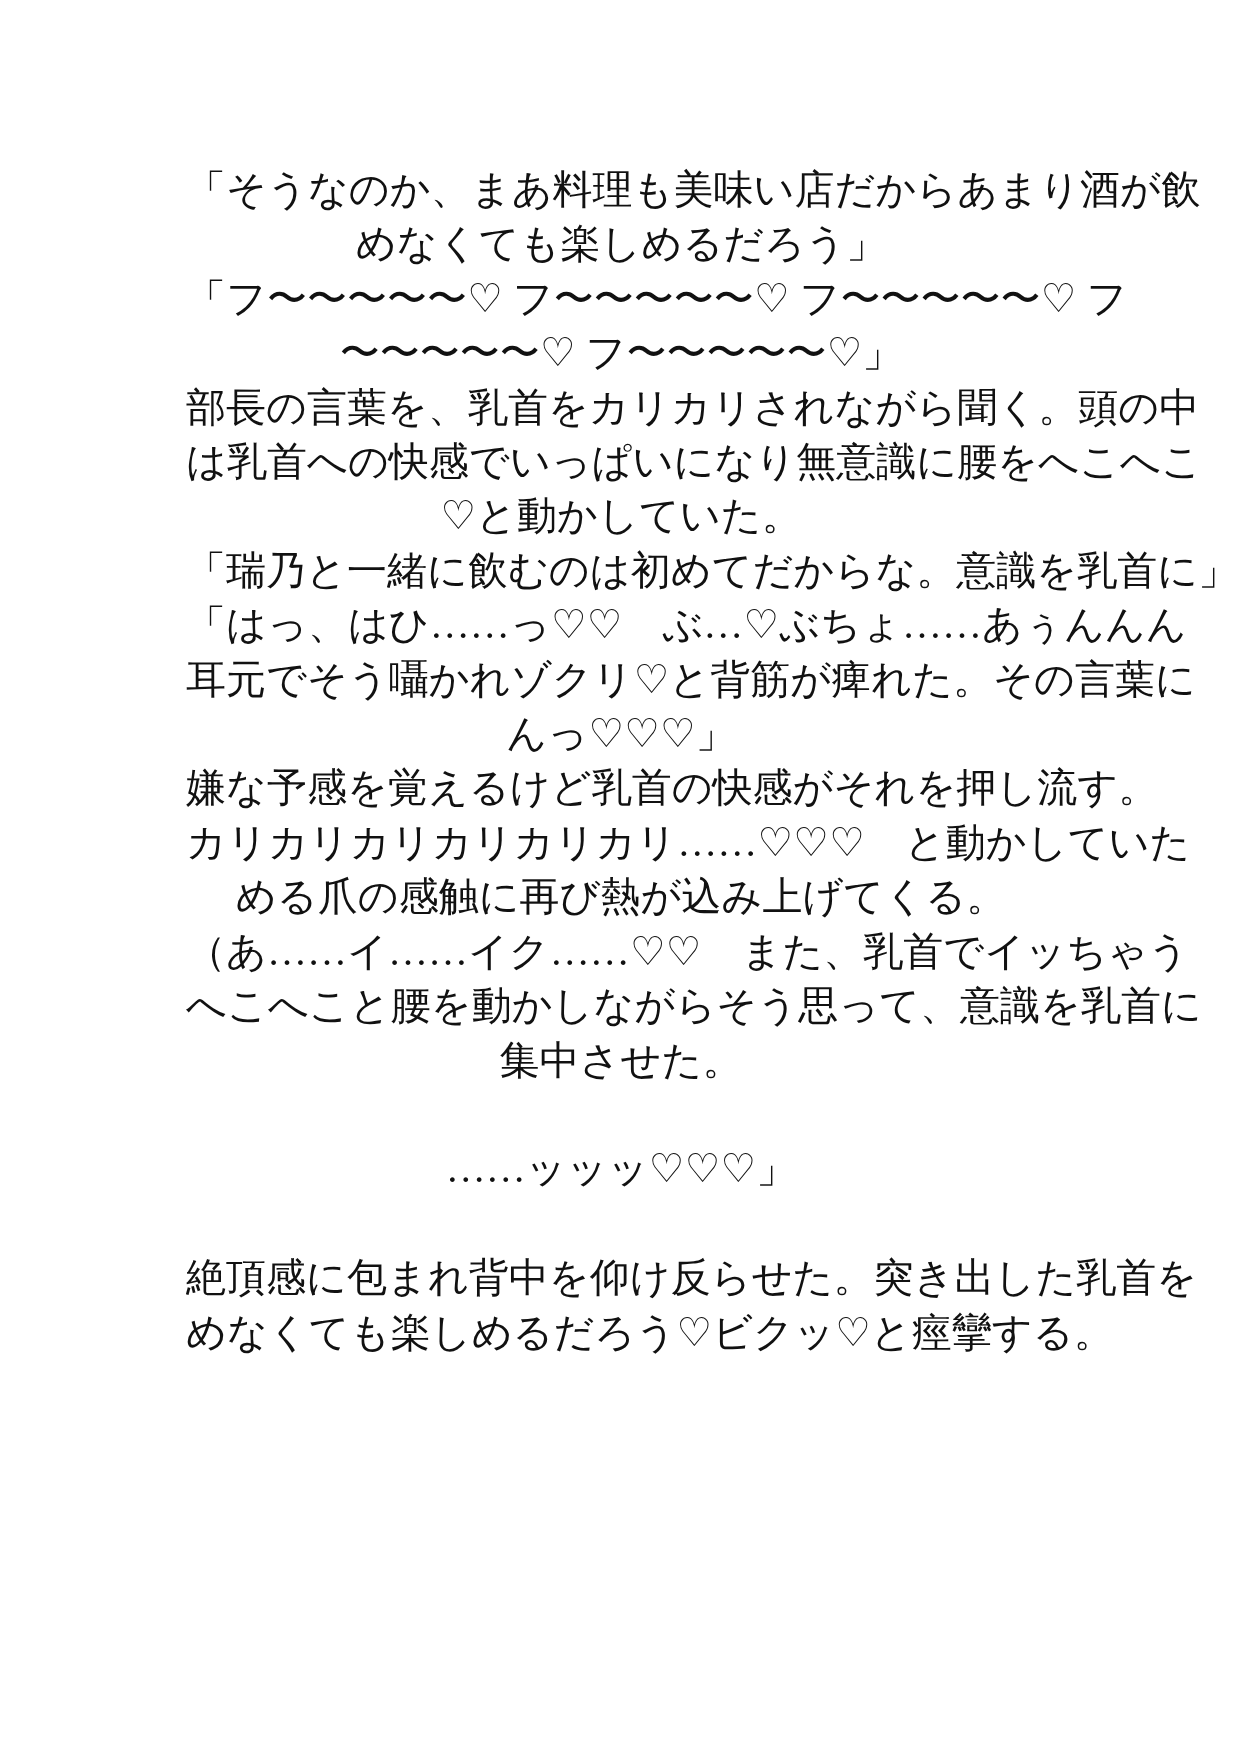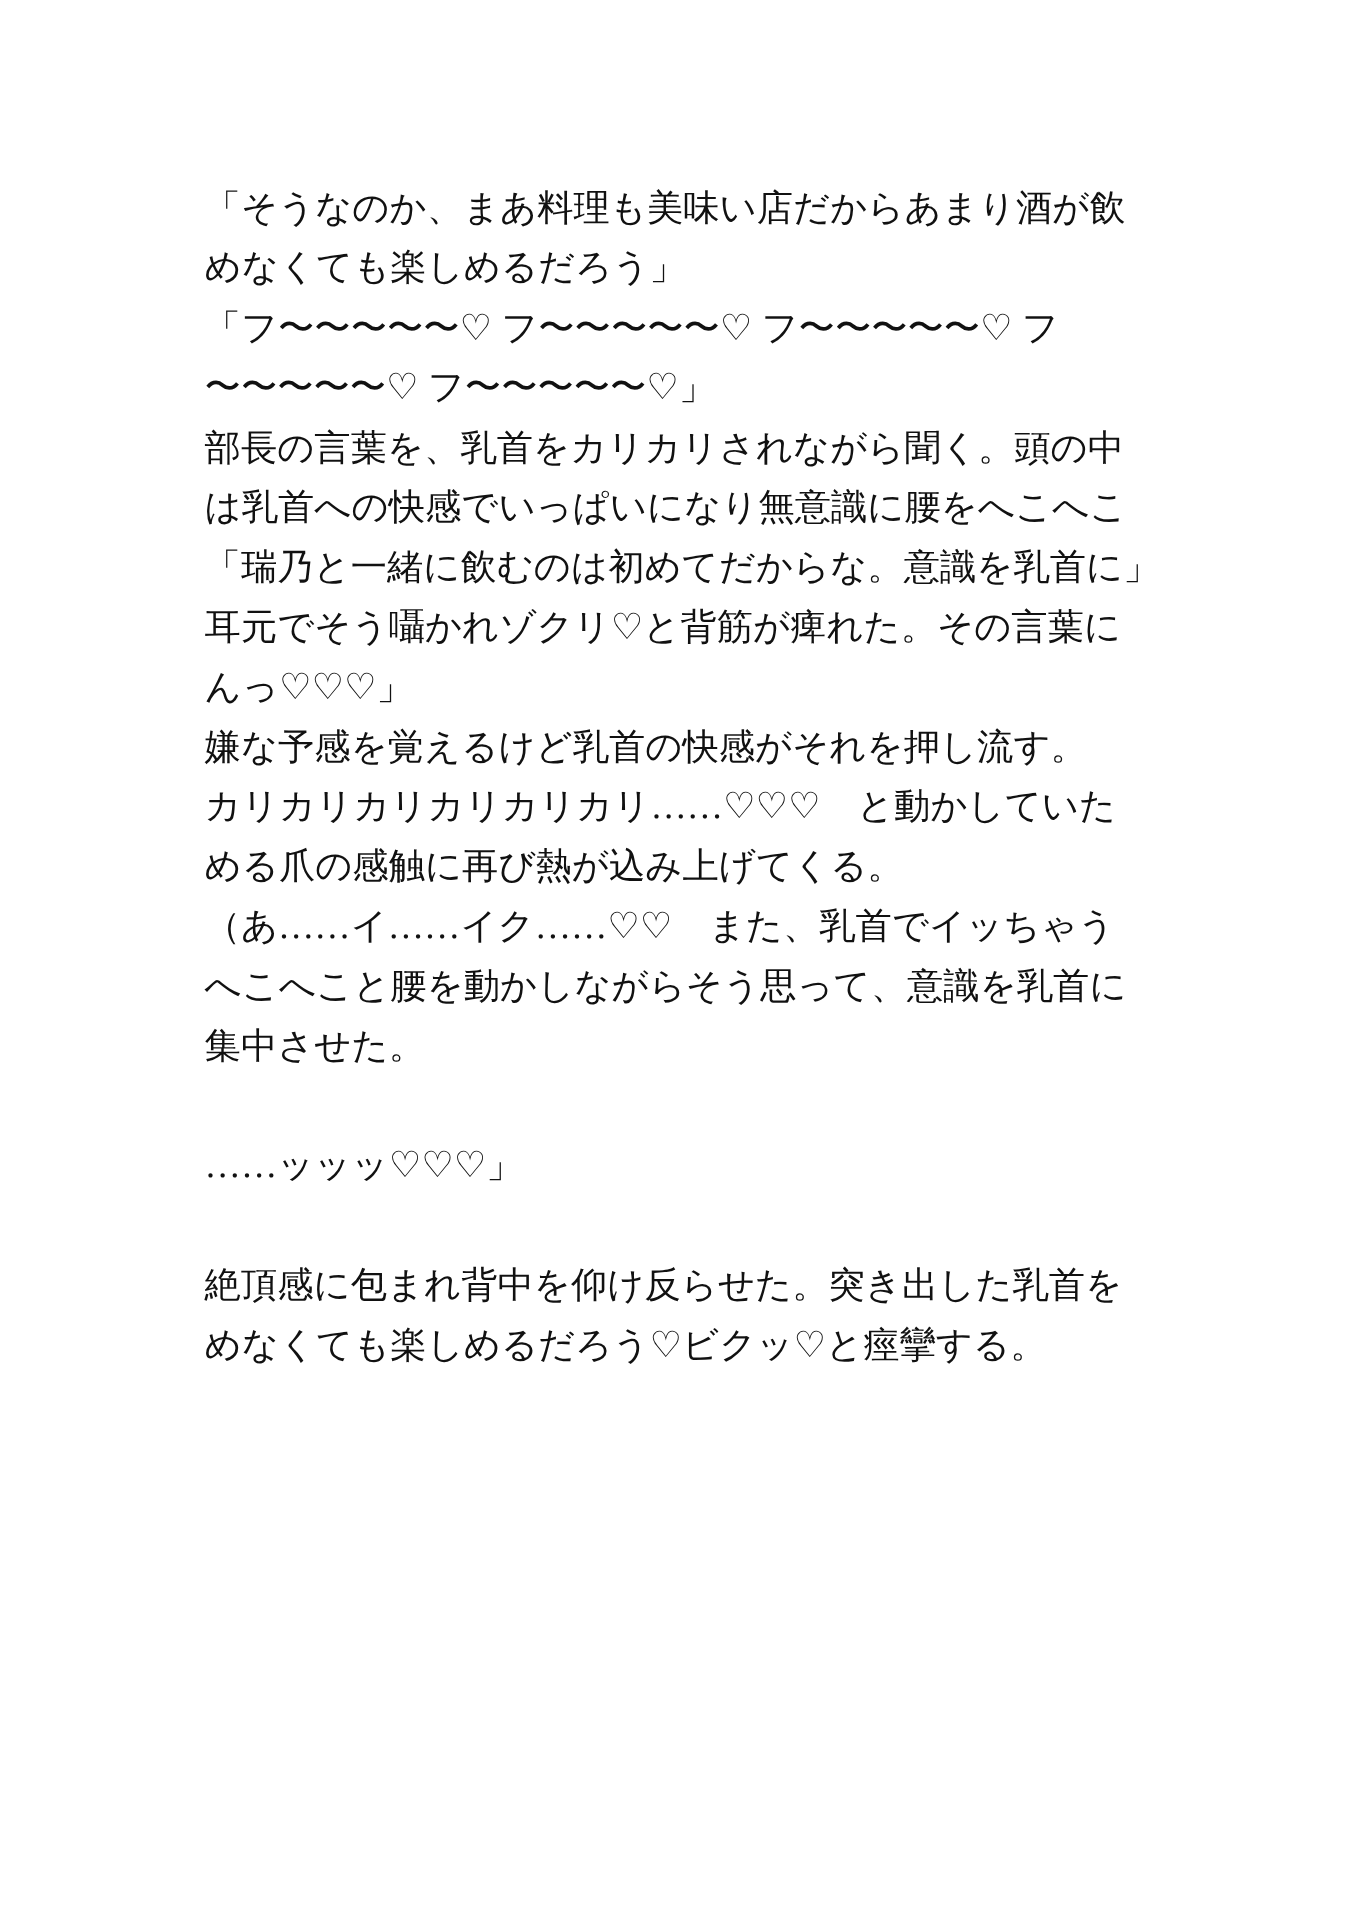--- a/index.html
+++ b/index.html
@@ -17,42 +17,44 @@
     width: 1240px;
     height: 1748px;
     background: #ffffff;
     overflow: hidden;
   }
   .text-block {
     position: absolute;
     left: 186px;
     top: 163px;
     width: 870px;
-    font-size: 33px;
+    font-size: 40px;
     line-height: 54.4px;
     letter-spacing: 0;
-    text-align: left;
+    text-align: center;
   }
   .line {
     white-space: pre;
     min-height: 54.4px;
   }
 </style>
 </head>
 <body>
 
 <div class="page" style="background: rgb(255, 255, 255);">
   <div class="text-block" style="color: rgb(17, 17, 17);">
       <div class="line">「そうなのか、まあ料理も美味い店だからあまり酒が飲</div>
       <div class="line">めなくても楽しめるだろう」</div>
       <div class="line">「フ〜〜〜〜〜♡ フ〜〜〜〜〜♡ フ〜〜〜〜〜♡ フ</div>
       <div class="line">〜〜〜〜〜♡ フ〜〜〜〜〜♡」</div>
       <div class="line">部長の言葉を、乳首をカリカリされながら聞く。頭の中</div>
       <div class="line">は乳首への快感でいっぱいになり無意識に腰をへこへこ</div>
+      <div class="line">♡と動かしていた。</div>
       <div class="line">「瑞乃と一緒に飲むのは初めてだからな。意識を乳首に」</div>
+      <div class="line">「はっ、はひ……っ♡♡　ぶ…♡ぶちょ……あぅんんん</div>
       <div class="line">耳元でそう囁かれゾクリ♡と背筋が痺れた。その言葉に</div>
       <div class="line">んっ♡♡♡」</div>
       <div class="line">嫌な予感を覚えるけど乳首の快感がそれを押し流す。</div>
       <div class="line">カリカリカリカリカリカリ……♡♡♡　と動かしていた</div>
       <div class="line">める爪の感触に再び熱が込み上げてくる。</div>
       <div class="line">（あ……イ……イク……♡♡　また、乳首でイッちゃう</div>
       <div class="line">へこへこと腰を動かしながらそう思って、意識を乳首に</div>
       <div class="line">集中させた。</div>
       <div class="line blank"></div>
       <div class="line">……ッッッ♡♡♡」</div>

